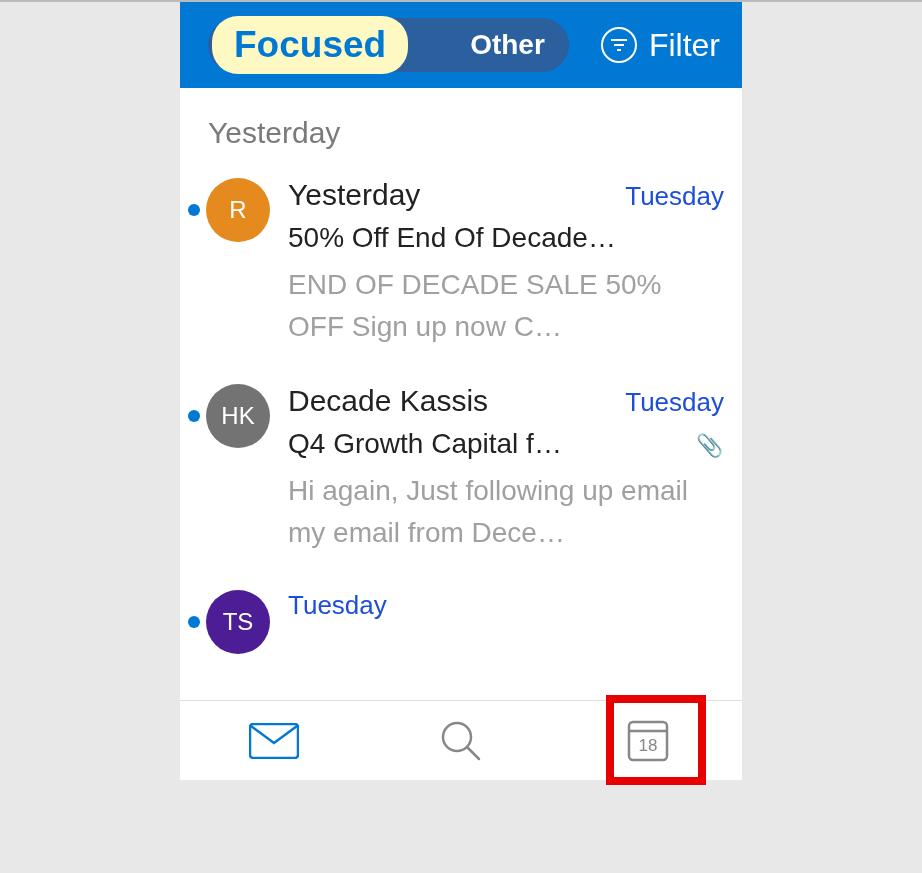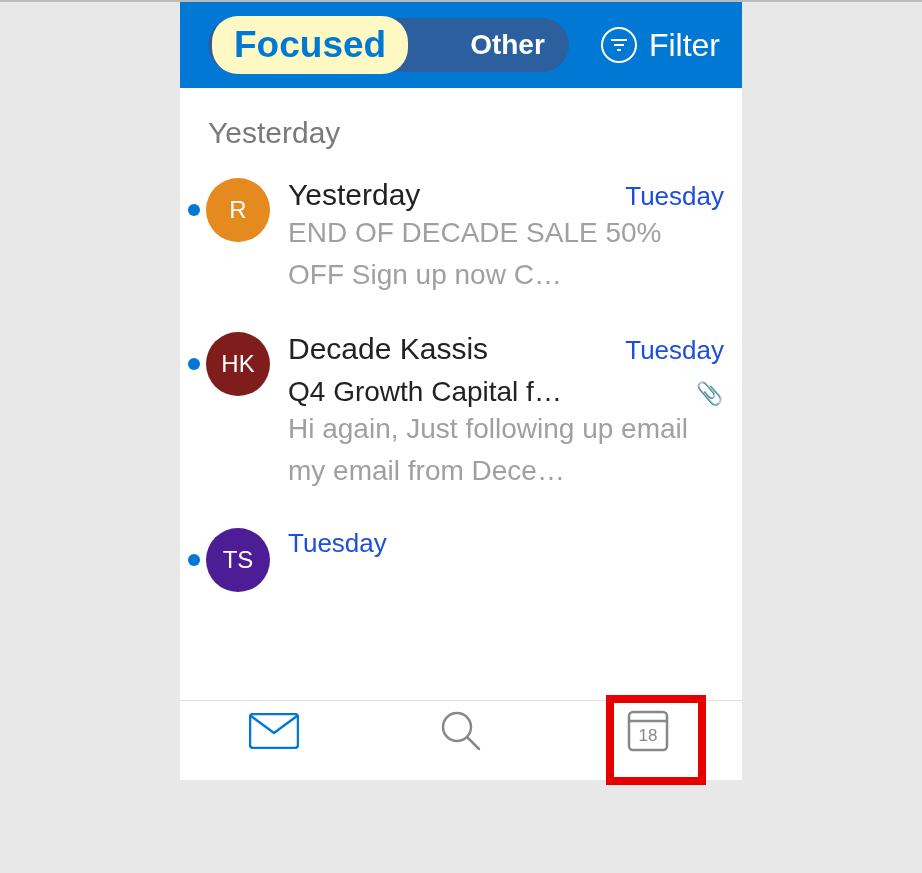--- a/index.html
+++ b/index.html
@@ -117,21 +117,21 @@
       display: flex;
       align-items: center;
       justify-content: center;
       color: #fff;
       font-size: 24px;
       font-weight: 400;
       flex-shrink: 0;
       margin-right: 18px;
     }
     .avatar-orange { background: #e58a1f; }
-    .avatar-green { background: #7f1d1d; }
+    .avatar-green { background: #737373; }
     .avatar-blue { background: #4c1d95; }
     .email-content {
       flex: 1;
       overflow: hidden;
       filter: blur(0.6px);
     }
     .email-row1 {
       display: flex;
       justify-content: space-between;
       align-items: baseline;
@@ -176,32 +176,34 @@
       text-overflow: ellipsis;
     }
     .attachment-glyph {
       font-size: 22px;
       color: #a0a0a0;
       flex-shrink: 0;
     }
     .preview {
       font-size: 28px;
       color: #a0a0a0;
+      margin-top: 10px;
       line-height: 1.5;
       display: -webkit-box;
       -webkit-line-clamp: 2;
       -webkit-box-orient: vertical;
       overflow: hidden;
     }
     .bottom-nav {
       height: 80px;
       border-top: 1px solid #e0e0e0;
       background: #fff;
       display: flex;
       justify-content: space-around;
+      align-items: center;
       position: relative;
     }
     .nav-btn {
       width: 80px;
       height: 60px;
       display: flex;
       align-items: center;
       justify-content: center;
       cursor: pointer;
     }
@@ -241,20 +243,21 @@
   <div class="email-list">
 
     <div class="email-item">
       <div class="unread-dot"></div>
       <div class="avatar avatar-orange">R</div>
       <div class="email-content">
         <div class="email-row1">
           <div class="sender">Yesterday</div>
           <div class="timestamp">Tuesday</div>
         </div>
+        <div class="subject">50% Off End Of Decade…</div>
         <div class="preview">END OF DECADE SALE 50% OFF Sign up now C…</div>
       </div>
     </div>
 
     <div class="email-item">
       <div class="unread-dot"></div>
       <div class="avatar avatar-green">HK</div>
       <div class="email-content">
         <div class="email-row1">
           <div class="sender">Decade Kassis</div>

